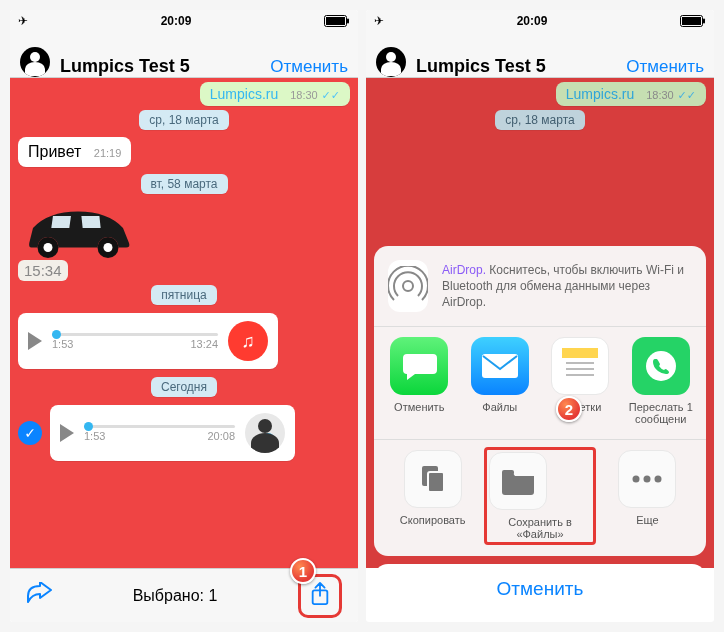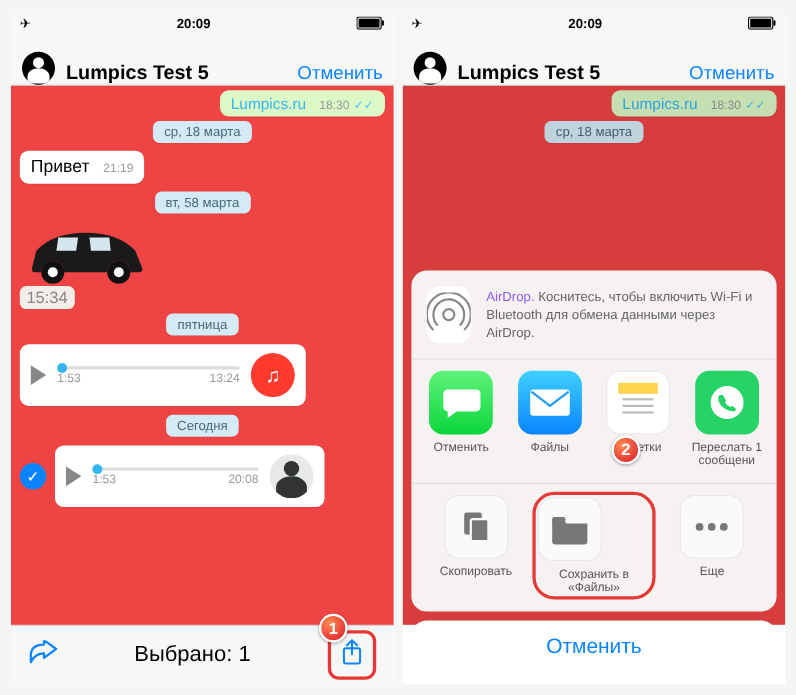--- a/index.html
+++ b/index.html
@@ -45,41 +45,41 @@
   .vavatar::before { content:""; position:absolute; width:14px; height:14px; background:#333; border-radius:50%; left:13px; top:6px;}
   .vavatar::after { content:""; position:absolute; width:28px; height:20px; background:#333; border-radius:50% 50% 0 0; left:6px; top:20px;}
   .micdot { position:absolute; right:10px; bottom:6px; width:14px; height:14px; background:#34b7f1; border-radius:50%; display:flex; align-items:center; justify-content:center;}
   .micdot::before { content:""; width:5px; height:8px; background:#fff; border-radius:3px;}
 
   .selcircle { width:24px; height:24px; border-radius:50%; background:#0a84ff; display:inline-flex; align-items:center; justify-content:center; color:#fff; font-size:14px; margin-right:8px; vertical-align:middle;}
   .selrow { display:flex; align-items:center; }
 
   .bottombar { height:54px; background:#f7f7f7; border-top:1px solid #d0d0d0; display:flex; align-items:center; justify-content:space-between; padding:0 16px; }
   .forward-ic { color:#0a84ff; font-size:22px;}
-  .selected-txt { font-size:20px; color:#000;}
+  .selected-txt { font-size:16px; color:#000;}
   .sharebox { border:3px solid #e53935; border-radius:10px; padding:4px 8px; }
   .share-ic svg { width:22px; height:26px; }
 
   .callout { position:absolute; width:26px; height:26px; background: radial-gradient(circle at 35% 30%, #ff8a50, #e53935 70%); border:2px solid #fff; border-radius:50%; color:#fff; display:flex; align-items:center; justify-content:center; font-weight:700; font-size:15px; box-shadow:0 1px 3px rgba(0,0,0,0.4);}
   .sheet { position:absolute; left:8px; right:8px; bottom:8px;}
   .sheet-card { background: rgba(248,248,248,0.97); border-radius:14px; margin-bottom:8px; overflow:hidden;}
   .airdrop-row { display:flex; padding:14px; gap:14px; align-items:center;}
   .airdrop-ic { width:52px; height:52px; border-radius:12px; background:#fff; display:flex; align-items:center; justify-content:center;}
   .airdrop-txt { font-size:12px; color:#666; line-height:1.35;}
   .airdrop-txt b { color:#8b5cf6; font-weight:500;}
 
   .apps-row, .actions-row { display:flex; padding:10px 6px 14px; gap:2px;}
   .app { flex:1; display:flex; flex-direction:column; align-items:center; font-size:11px; color:#555; text-align:center;}
   .app-ic { width:58px; height:58px; border-radius:13px; margin-bottom:6px; display:flex; align-items:center; justify-content:center; color:#fff; font-size:30px;}
   .ic-msg { background: linear-gradient(#5ff27a,#0bd63b);}
   .ic-mail { background: linear-gradient(#3ed0ff,#0a84ff);}
   .ic-notes { background: linear-gradient(#fff,#fff); border:1px solid #e8e8e8;}
   .ic-wa { background:#25d366;}
   .act-ic { width:58px; height:58px; border-radius:13px; background:#fafafa; border:1px solid #e8e8e8; display:flex; align-items:center; justify-content:center; color:#777; margin-bottom:6px;}
-  .save-hl { border:3px solid #e53935; border-radius:20px; padding:2px; margin:-3px;}
+  .save-hl { border:3px solid #e53935; border-radius:4px; padding:2px; margin:-3px;}
 
   .sheet-cancel { background:#fff; border-radius:14px; text-align:center; padding:14px; color:#0a84ff; font-size:19px; font-weight:500;}
 
   .notes-lines { width:36px; height:36px; position:relative;}
   .notes-lines::before { content:""; position:absolute; top:0; left:0; right:0; height:10px; background:linear-gradient(#ffd54f,#ffd54f);}
   .notes-lines::after { content:""; position:absolute; top:14px; left:4px; right:4px; height:2px; background:#bbb; box-shadow: 0 6px 0 #bbb, 0 12px 0 #bbb;}
 </style>
 </head>
 <body>
 

